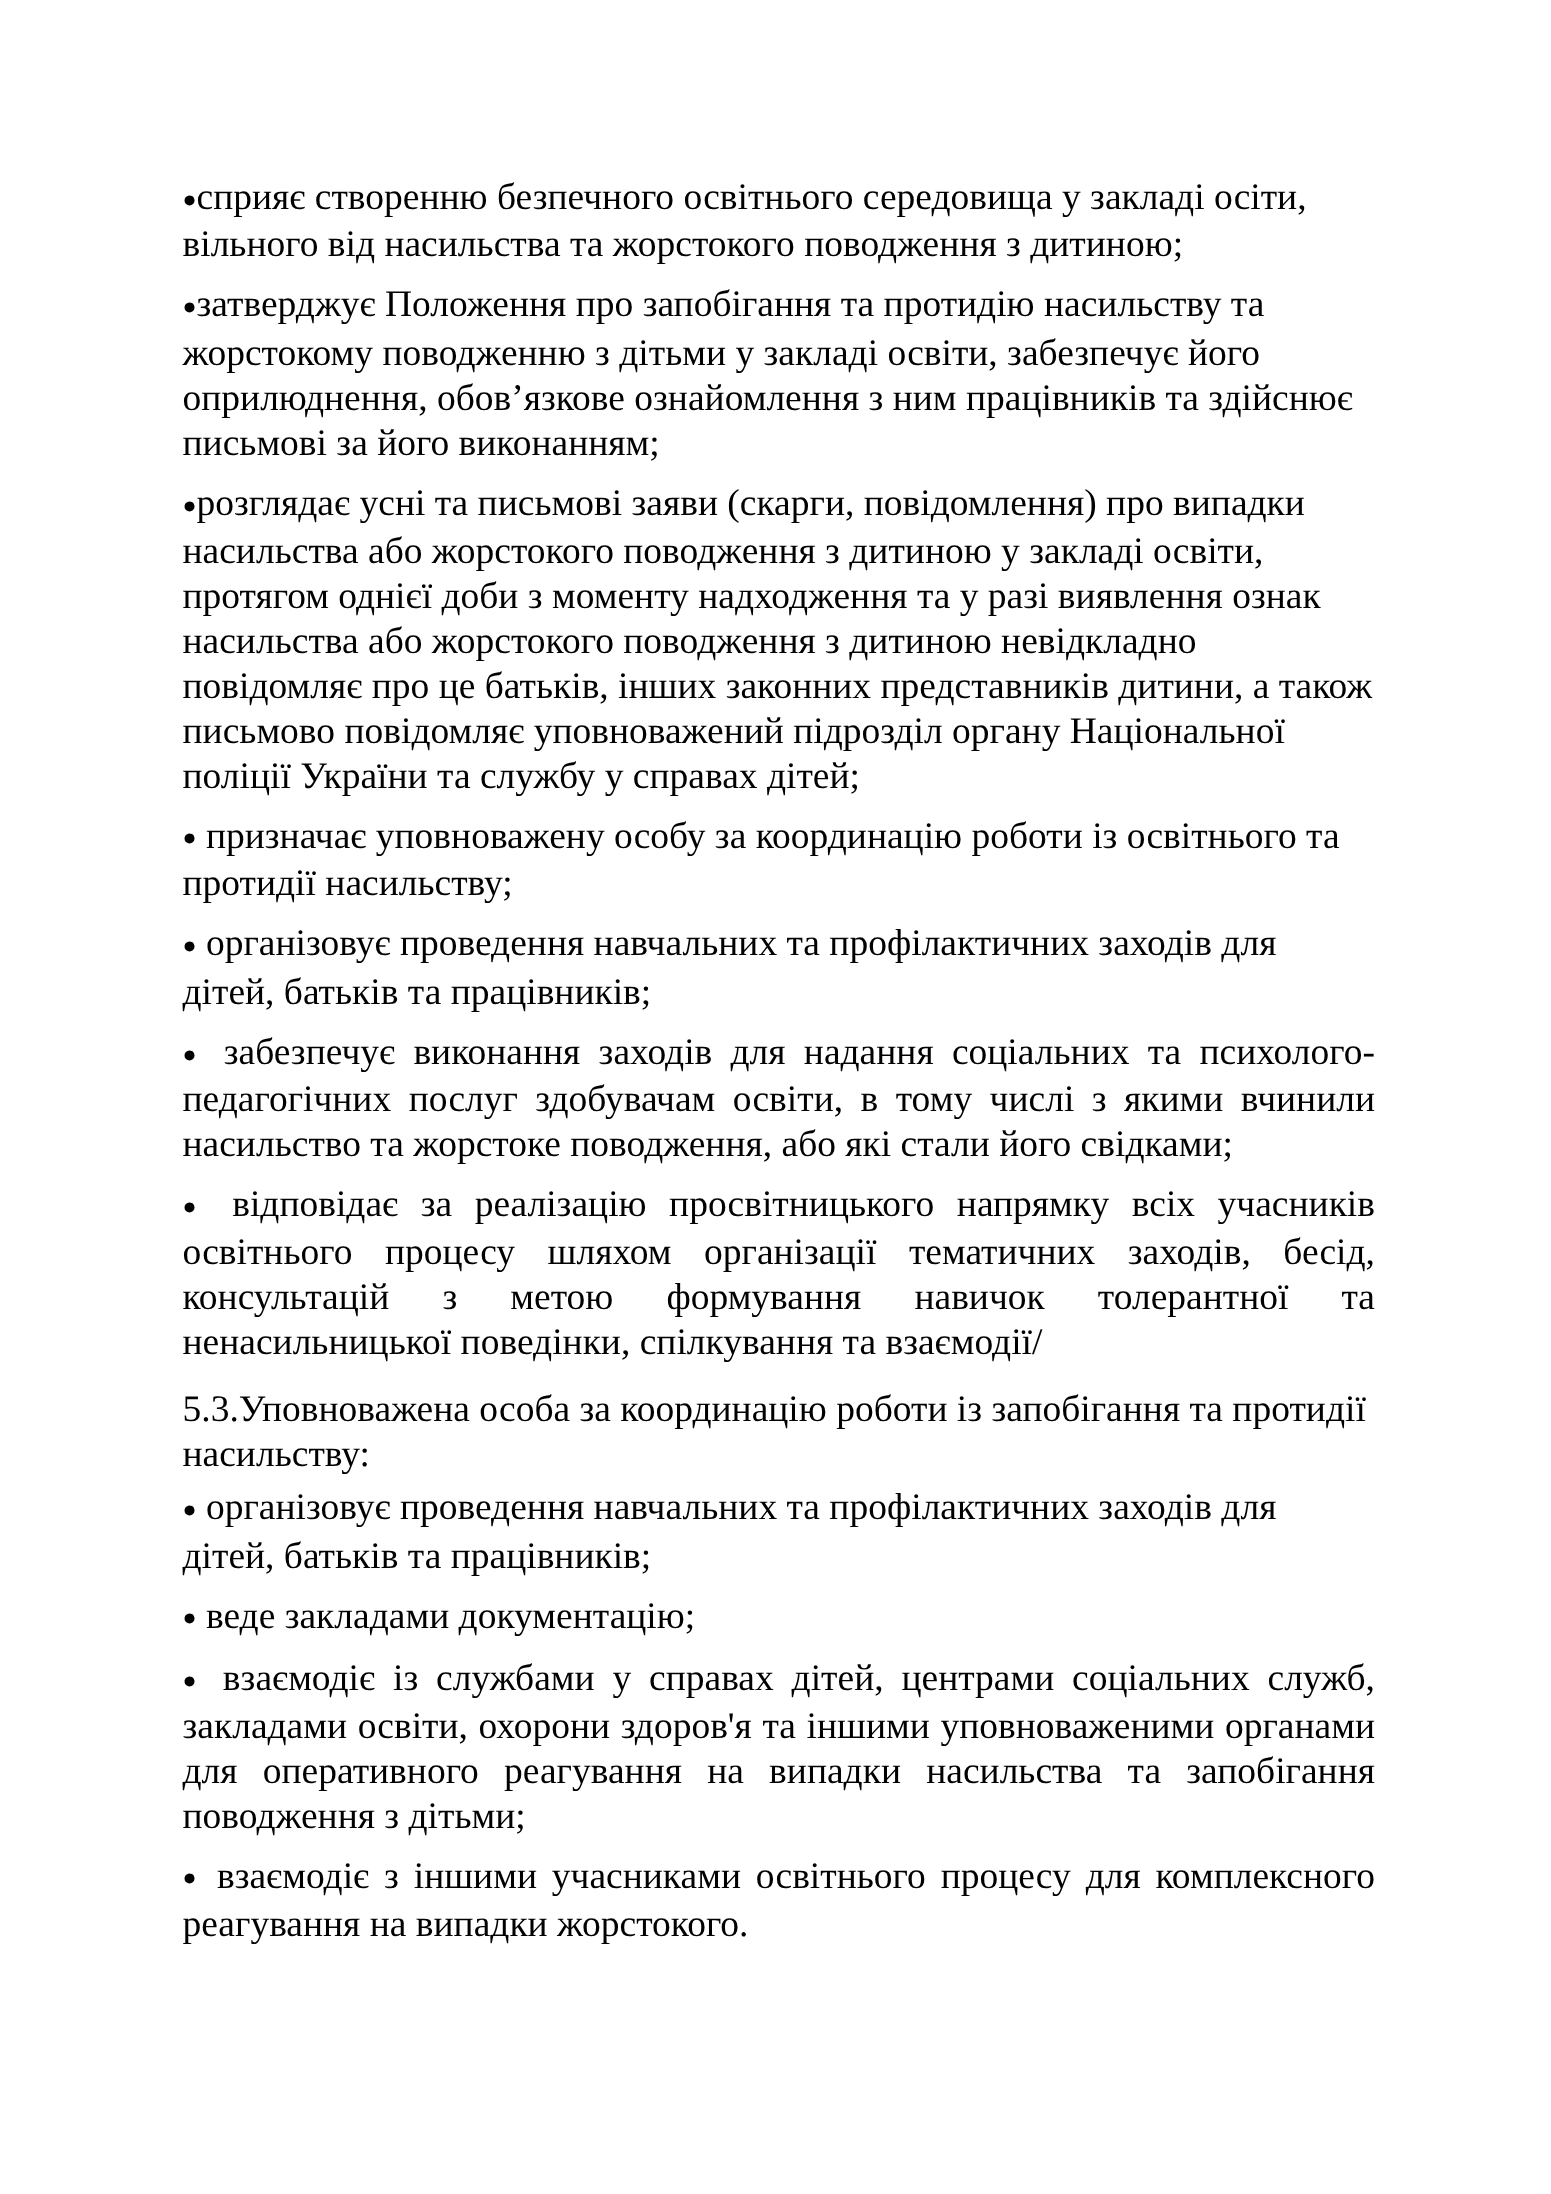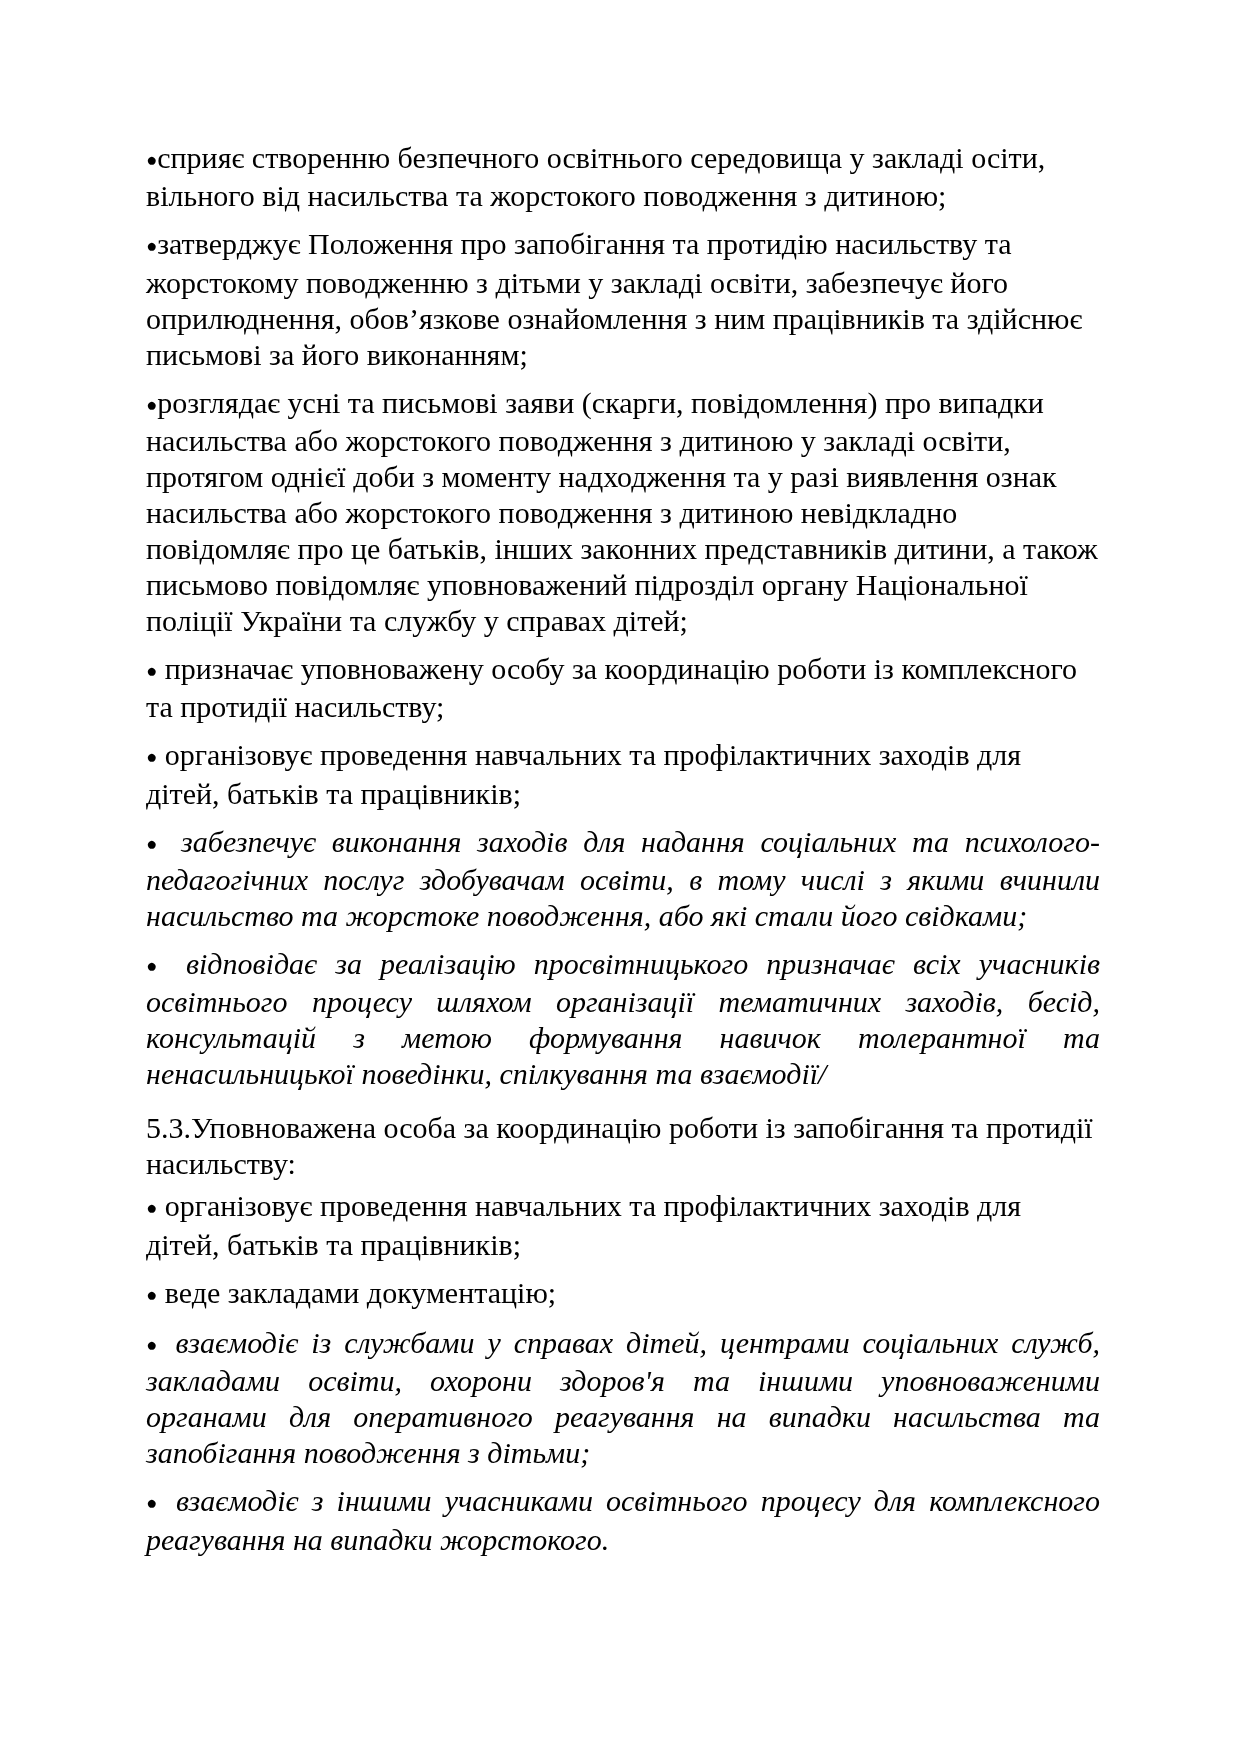--- a/index.html
+++ b/index.html
@@ -19,21 +19,20 @@
     font-size: 30px;
     line-height: 36px;
     overflow: hidden;
   }
   p.para {
     margin: 0 0 12px 0;
     text-align: left;
   }
   p.justify {
     text-align: justify;
-    font-style: italic;
   }
   p.h-52 {
     margin: 24px 0 24px 0;
   }
   p.h-53 {
     margin: 18px 0 6px 0;
   }
   .bullet {
     font-size: 0.62em;
     vertical-align: 0.09em;
@@ -43,28 +42,28 @@
 <body>
 
 <div class="page">
 
   <p class="para"><span class="bullet">●</span><span>сприяє створенню безпечного освітнього середовища у закладі осіти, вільного від насильства та жорстокого поводження з дитиною;</span></p>
 
   <p class="para"><span class="bullet">●</span><span>затверджує Положення про запобігання та протидію насильству та жорстокому поводженню з дітьми у закладі освіти, забезпечує його оприлюднення, обов’язкове ознайомлення з ним працівників та здійснює письмові за його виконанням;</span></p>
 
   <p class="para"><span class="bullet">●</span><span>розглядає усні та письмові заяви (скарги, повідомлення) про випадки насильства або жорстокого поводження з дитиною у закладі освіти, протягом однієї доби з моменту надходження та у разі виявлення ознак насильства або жорстокого поводження з дитиною невідкладно повідомляє про це батьків, інших законних представників дитини, а також письмово повідомляє уповноважений підрозділ органу Національної поліції України та службу у справах дітей;</span></p>
 
-  <p class="para"><span class="bullet">●</span><span> призначає уповноважену особу за координацію роботи із комплексного та протидії насильству;</span></p>
+  <p class="para"><span class="bullet">●</span><span> призначає уповноважену особу за координацію роботи із освітнього та протидії насильству;</span></p>
 
   <p class="para"><span class="bullet">●</span><span> організовує проведення навчальних та профілактичних заходів для дітей, батьків та працівників;</span></p>
 
 
   <p class="para justify"><span class="bullet">●</span><span> забезпечує виконання заходів для надання соціальних та психолого-педагогічних послуг здобувачам освіти, в тому числі з якими вчинили насильство та жорстоке  поводження, або які стали його свідками;</span></p>
 
-  <p class="para justify"><span class="bullet">●</span><span> відповідає за реалізацію просвітницького призначає всіх учасників освітнього процесу шляхом організації тематичних заходів, бесід, консультацій з метою формування навичок толерантної та ненасильницької поведінки, спілкування та взаємодії/</span></p>
+  <p class="para justify"><span class="bullet">●</span><span> відповідає за реалізацію просвітницького напрямку всіх учасників освітнього процесу шляхом організації тематичних заходів, бесід, консультацій з метою формування навичок толерантної та ненасильницької поведінки, спілкування та взаємодії/</span></p>
 
   <p class="para h-53"><span>5.3.Уповноважена особа за координацію роботи із запобігання та протидії насильству:</span></p>
 
   <p class="para"><span class="bullet">●</span><span> організовує проведення навчальних та профілактичних заходів для дітей, батьків та працівників;</span></p>
 
   <p class="para"><span class="bullet">●</span><span> веде закладами документацію;</span></p>
 
   <p class="para justify"><span class="bullet">●</span><span> взаємодіє із службами у справах дітей, центрами соціальних служб, закладами освіти, охорони здоров'я та іншими уповноваженими органами для оперативного реагування на випадки насильства та запобігання поводження з дітьми;</span></p>
 
   <p class="para justify"><span class="bullet">●</span><span> взаємодіє з іншими учасниками освітнього процесу для комплексного реагування на випадки жорстокого.</span></p>

